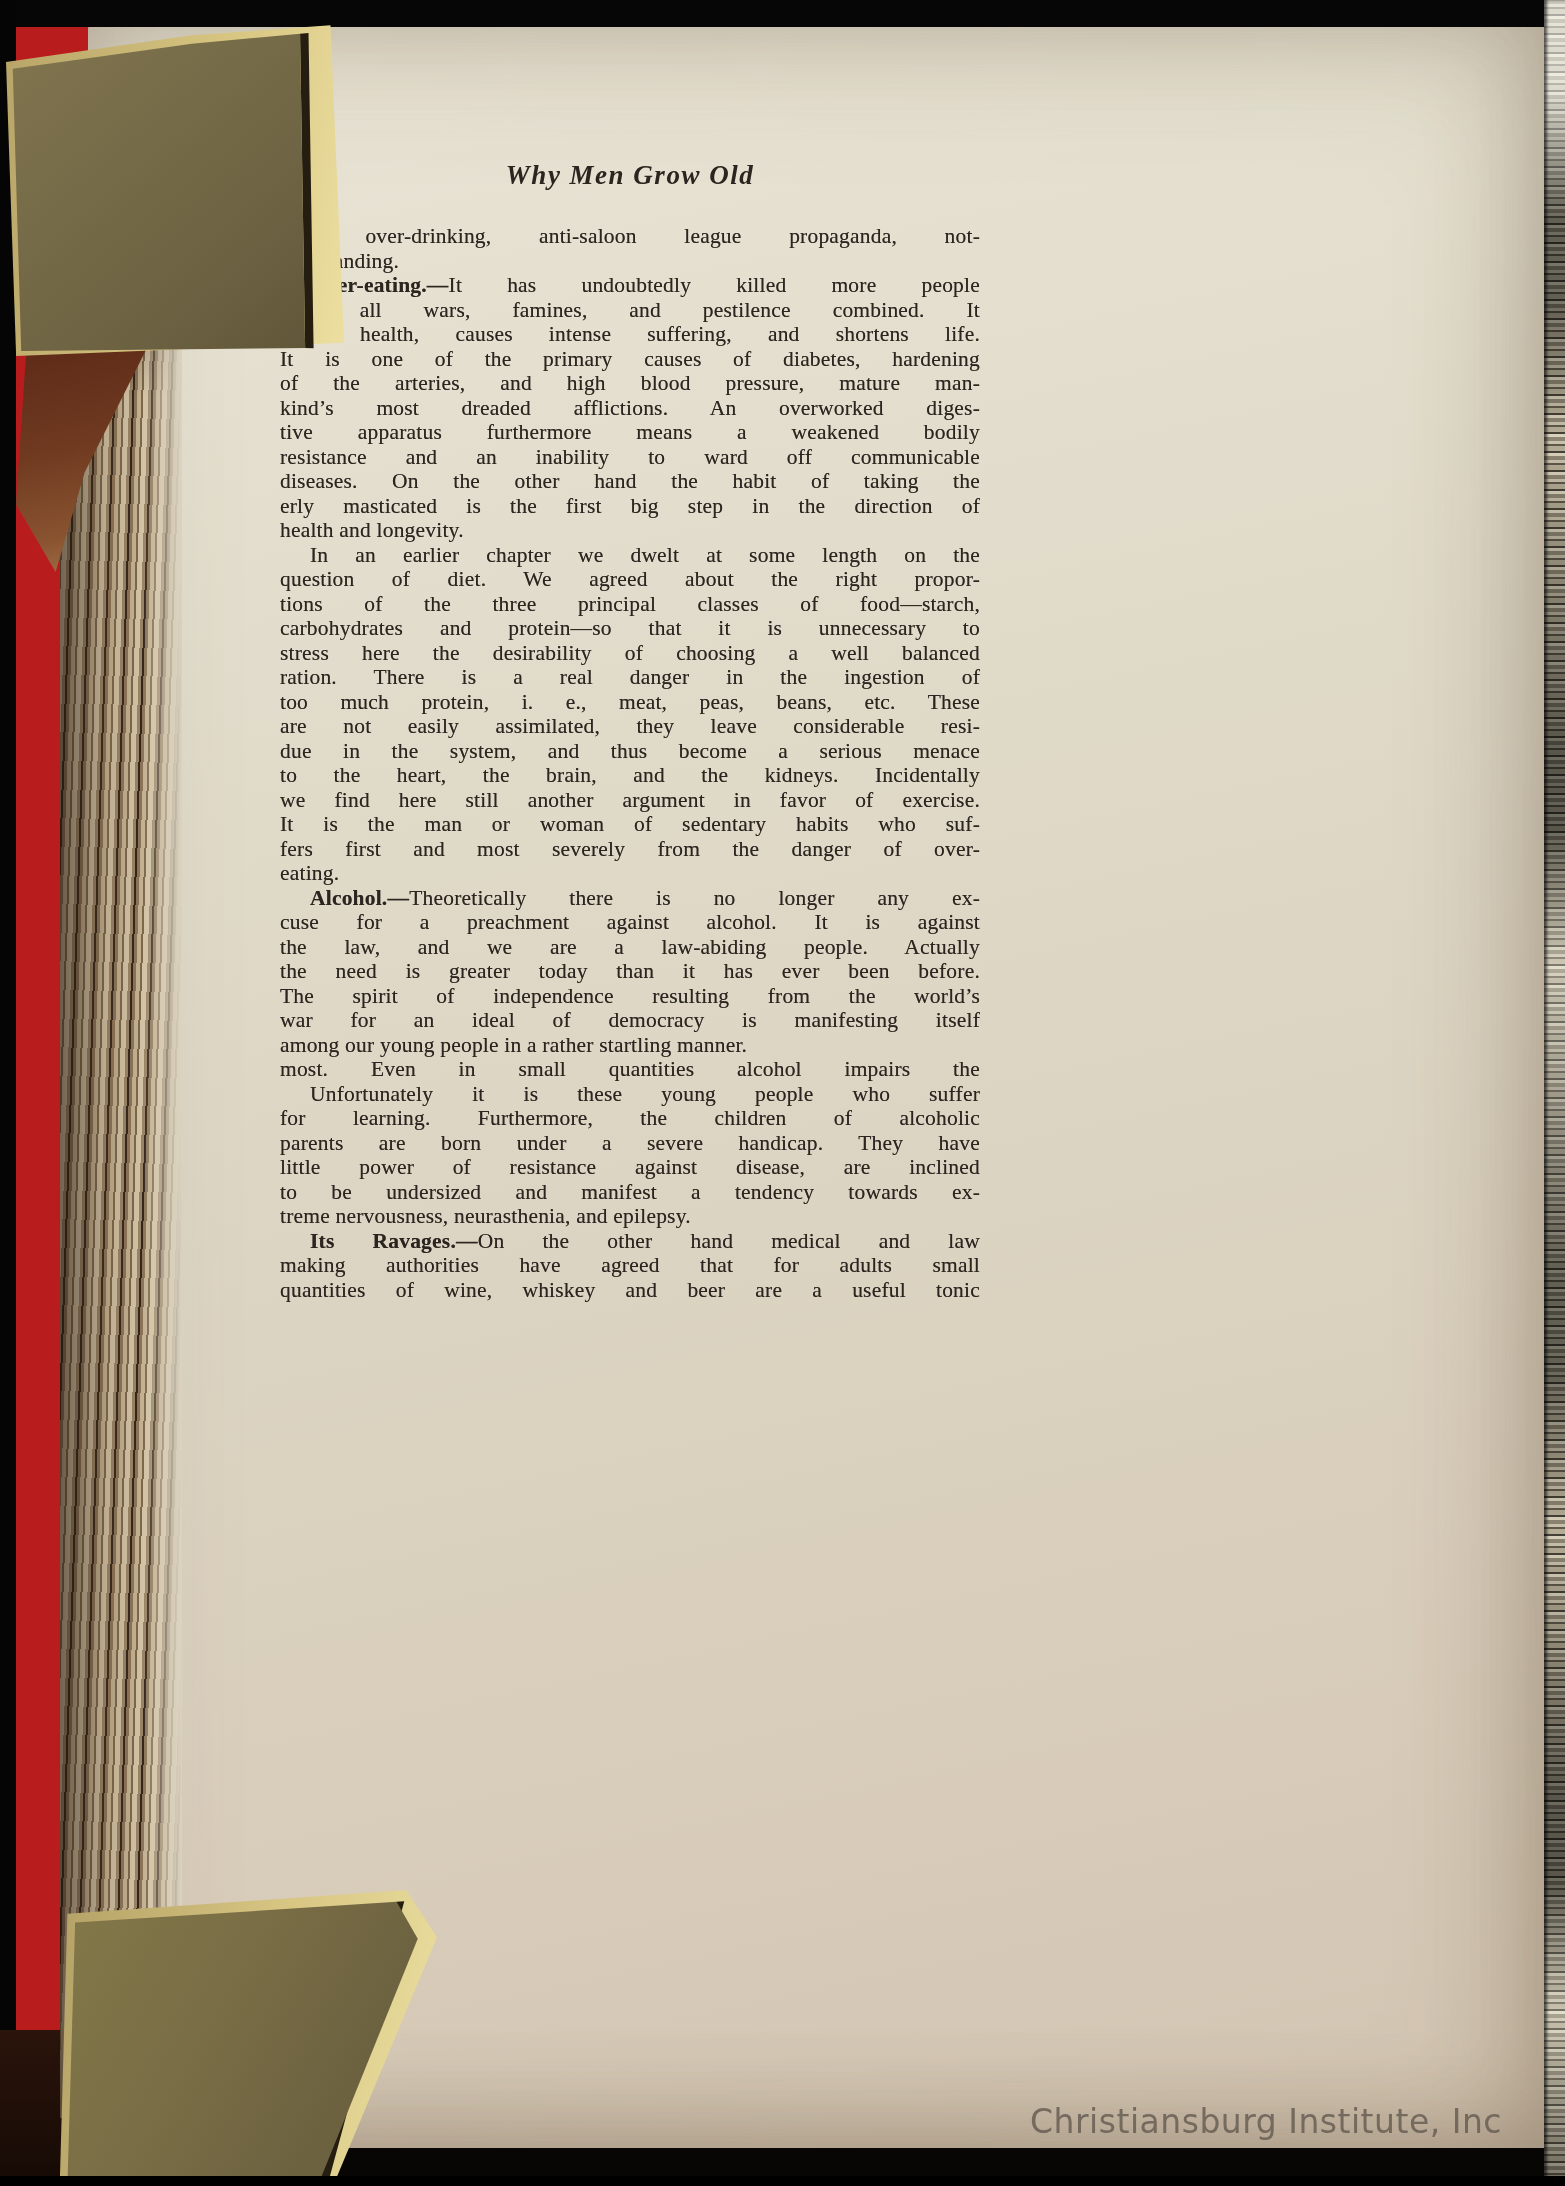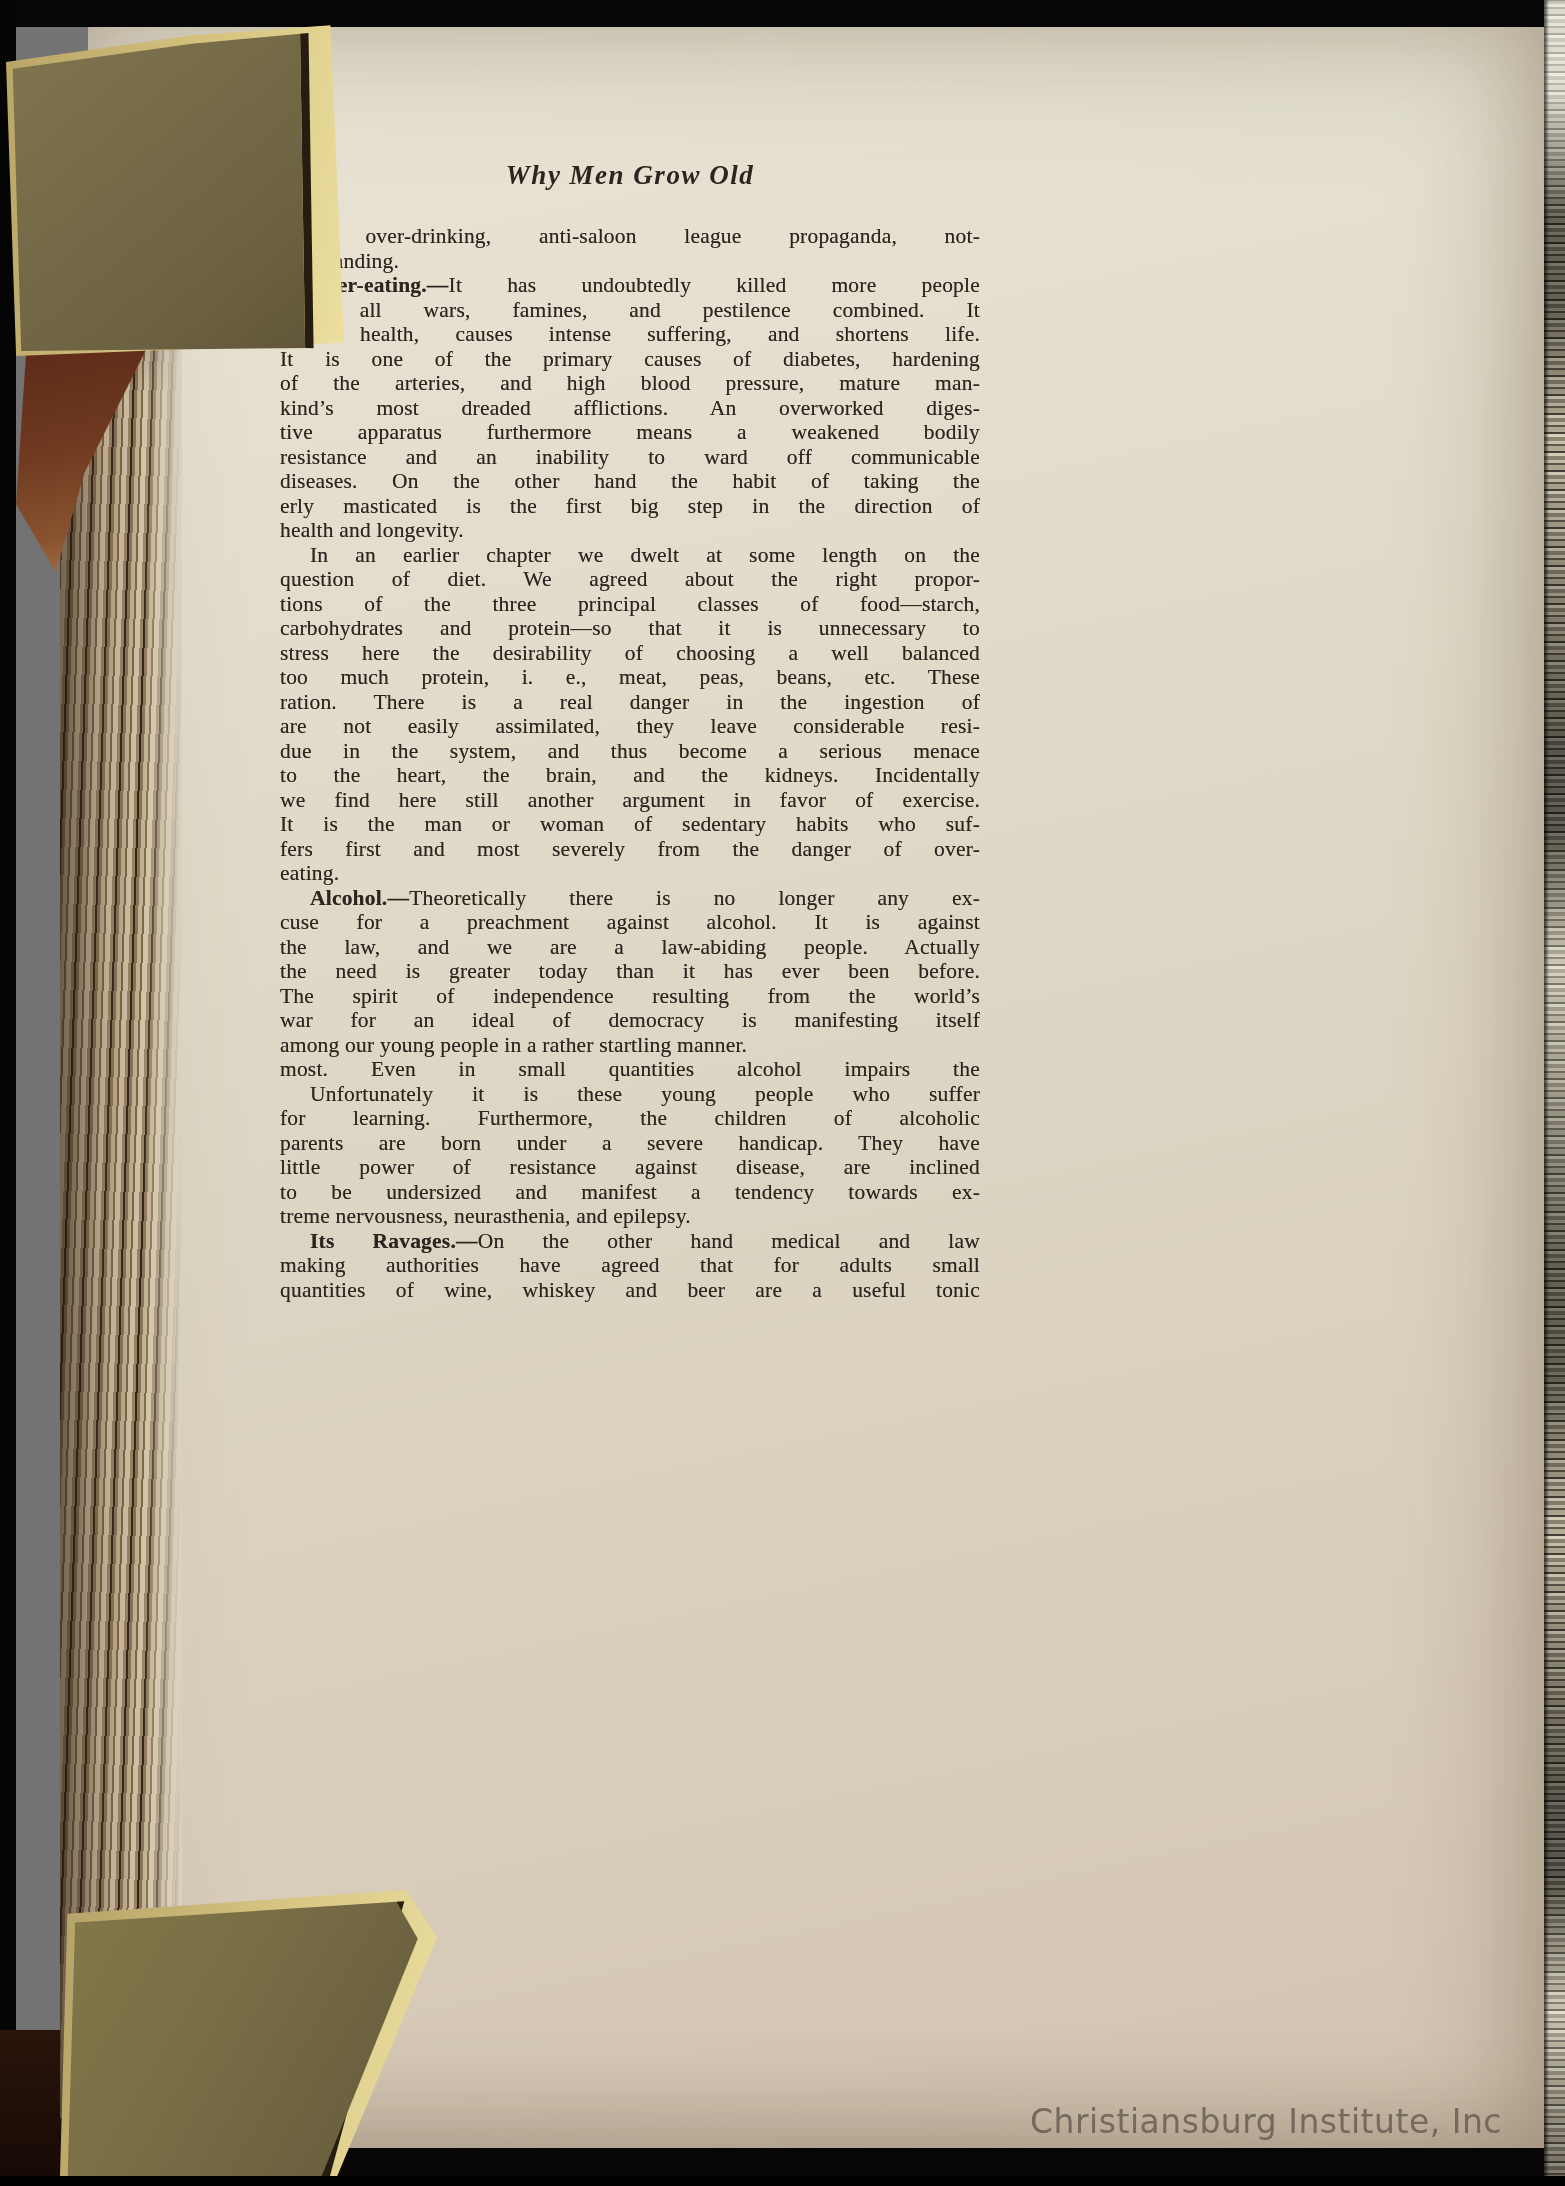--- a/index.html
+++ b/index.html
@@ -1,18 +1,18 @@
 <!DOCTYPE html>
 <html style="--paper: #ded7c6; --ink: #2b2520; --brass: #756a47; --brass_edge: #d8c683; --watermark: #6b6156;"><head>
 <meta charset="utf-8">
 <style>
   html,body{margin:0;padding:0;background:#000;}
   .photo{
     position:relative; width:1565px; height:2176px; overflow:hidden;
-    background:#737373;
+    background:#b91c1c;
     font-family:"Liberation Serif", serif;
   }
   
   .page{
     position:absolute; left:88px; top:26px; width:1460px; height:2128px; z-index:1;
     background:linear-gradient(168deg,#e9e4d5 0%,#e1dccb 28%,#dcd4c2 55%,#d8ccba 78%,#d2c4b1 100%);
     box-shadow: inset 0 0 150px rgba(108,88,66,.28), inset -40px 0 90px rgba(118,98,76,.16), inset 0 -30px 70px rgba(100,80,60,.18);
     border-radius:3px;
   }
   
@@ -123,22 +123,22 @@
         <div class="line">tive apparatus furthermore means a weakened bodily</div>
         <div class="line">resistance and an inability to ward off communicable</div>
         <div class="line">diseases. On the other hand the habit of taking the</div>
         <div class="line">erly masticated is the first big step in the direction of</div>
         <div class="line last">health and longevity.</div>
         <div class="line indent">In an earlier chapter we dwelt at some length on the</div>
         <div class="line">question of diet. We agreed about the right propor-</div>
         <div class="line">tions of the three principal classes of food—starch,</div>
         <div class="line">carbohydrates and protein—so that it is unnecessary to</div>
         <div class="line">stress here the desirability of choosing a well balanced</div>
+        <div class="line">ration. There is a real danger in the ingestion of</div>
         <div class="line">too much protein, i. e., meat, peas, beans, etc. These</div>
-        <div class="line">ration. There is a real danger in the ingestion of</div>
         <div class="line">are not easily assimilated, they leave considerable resi-</div>
         <div class="line">due in the system, and thus become a serious menace</div>
         <div class="line">to the heart, the brain, and the kidneys. Incidentally</div>
         <div class="line">we find here still another argument in favor of exercise.</div>
         <div class="line">It is the man or woman of sedentary habits who suf-</div>
         <div class="line">fers first and most severely from the danger of over-</div>
         <div class="line last">eating.</div>
         <div class="line indent"><b>Alcohol.—</b>Theoretically there is no longer any ex-</div>
         <div class="line">cuse for a preachment against alcohol. It is against</div>
         <div class="line">the law, and we are a law-abiding people. Actually</div>

